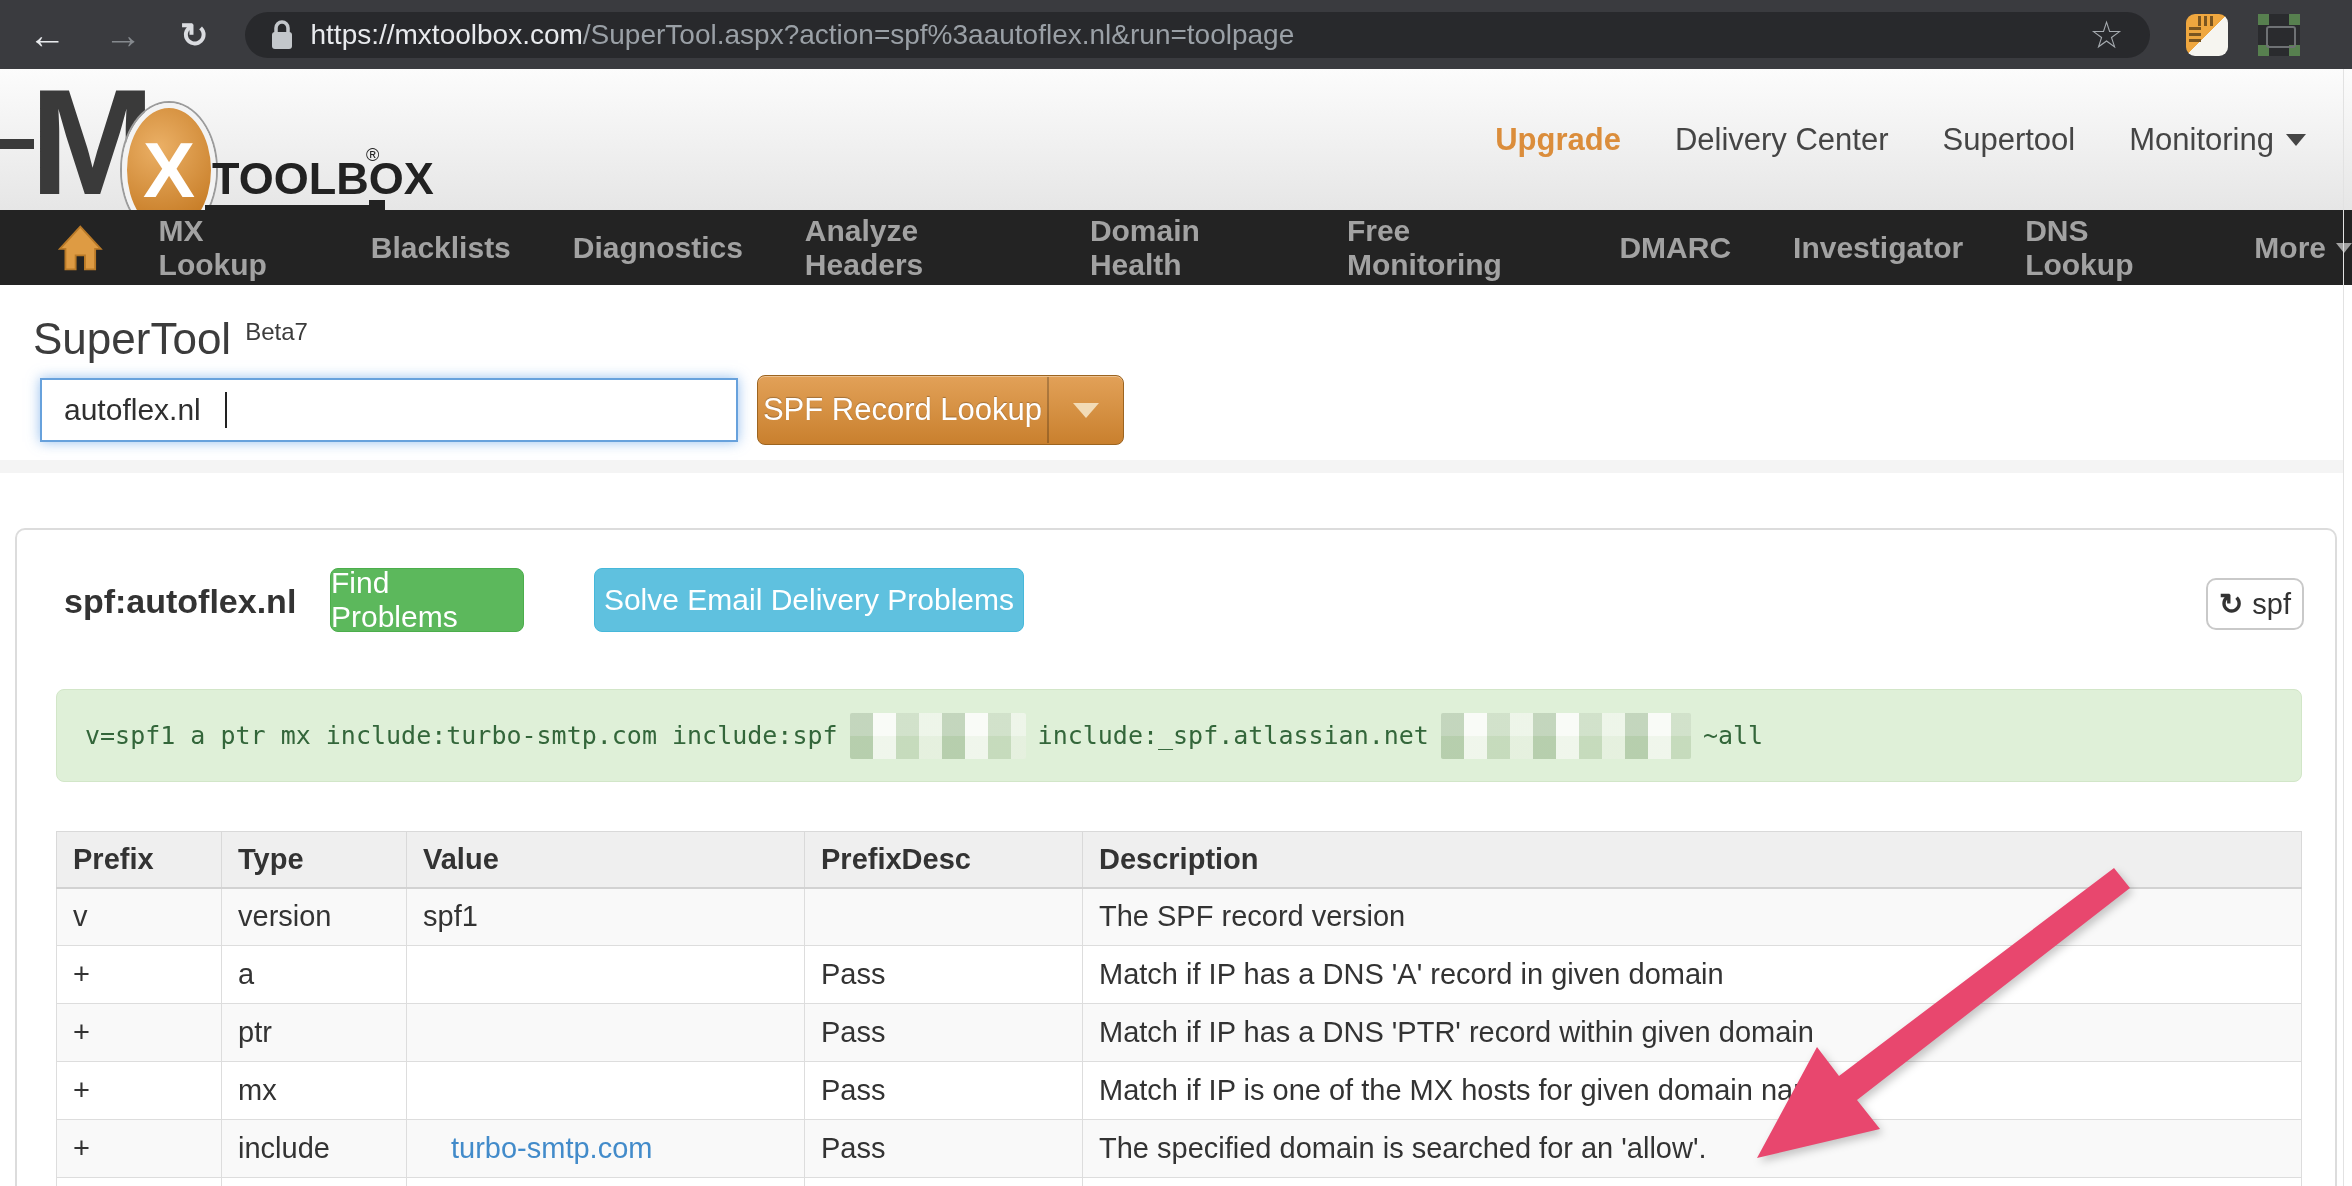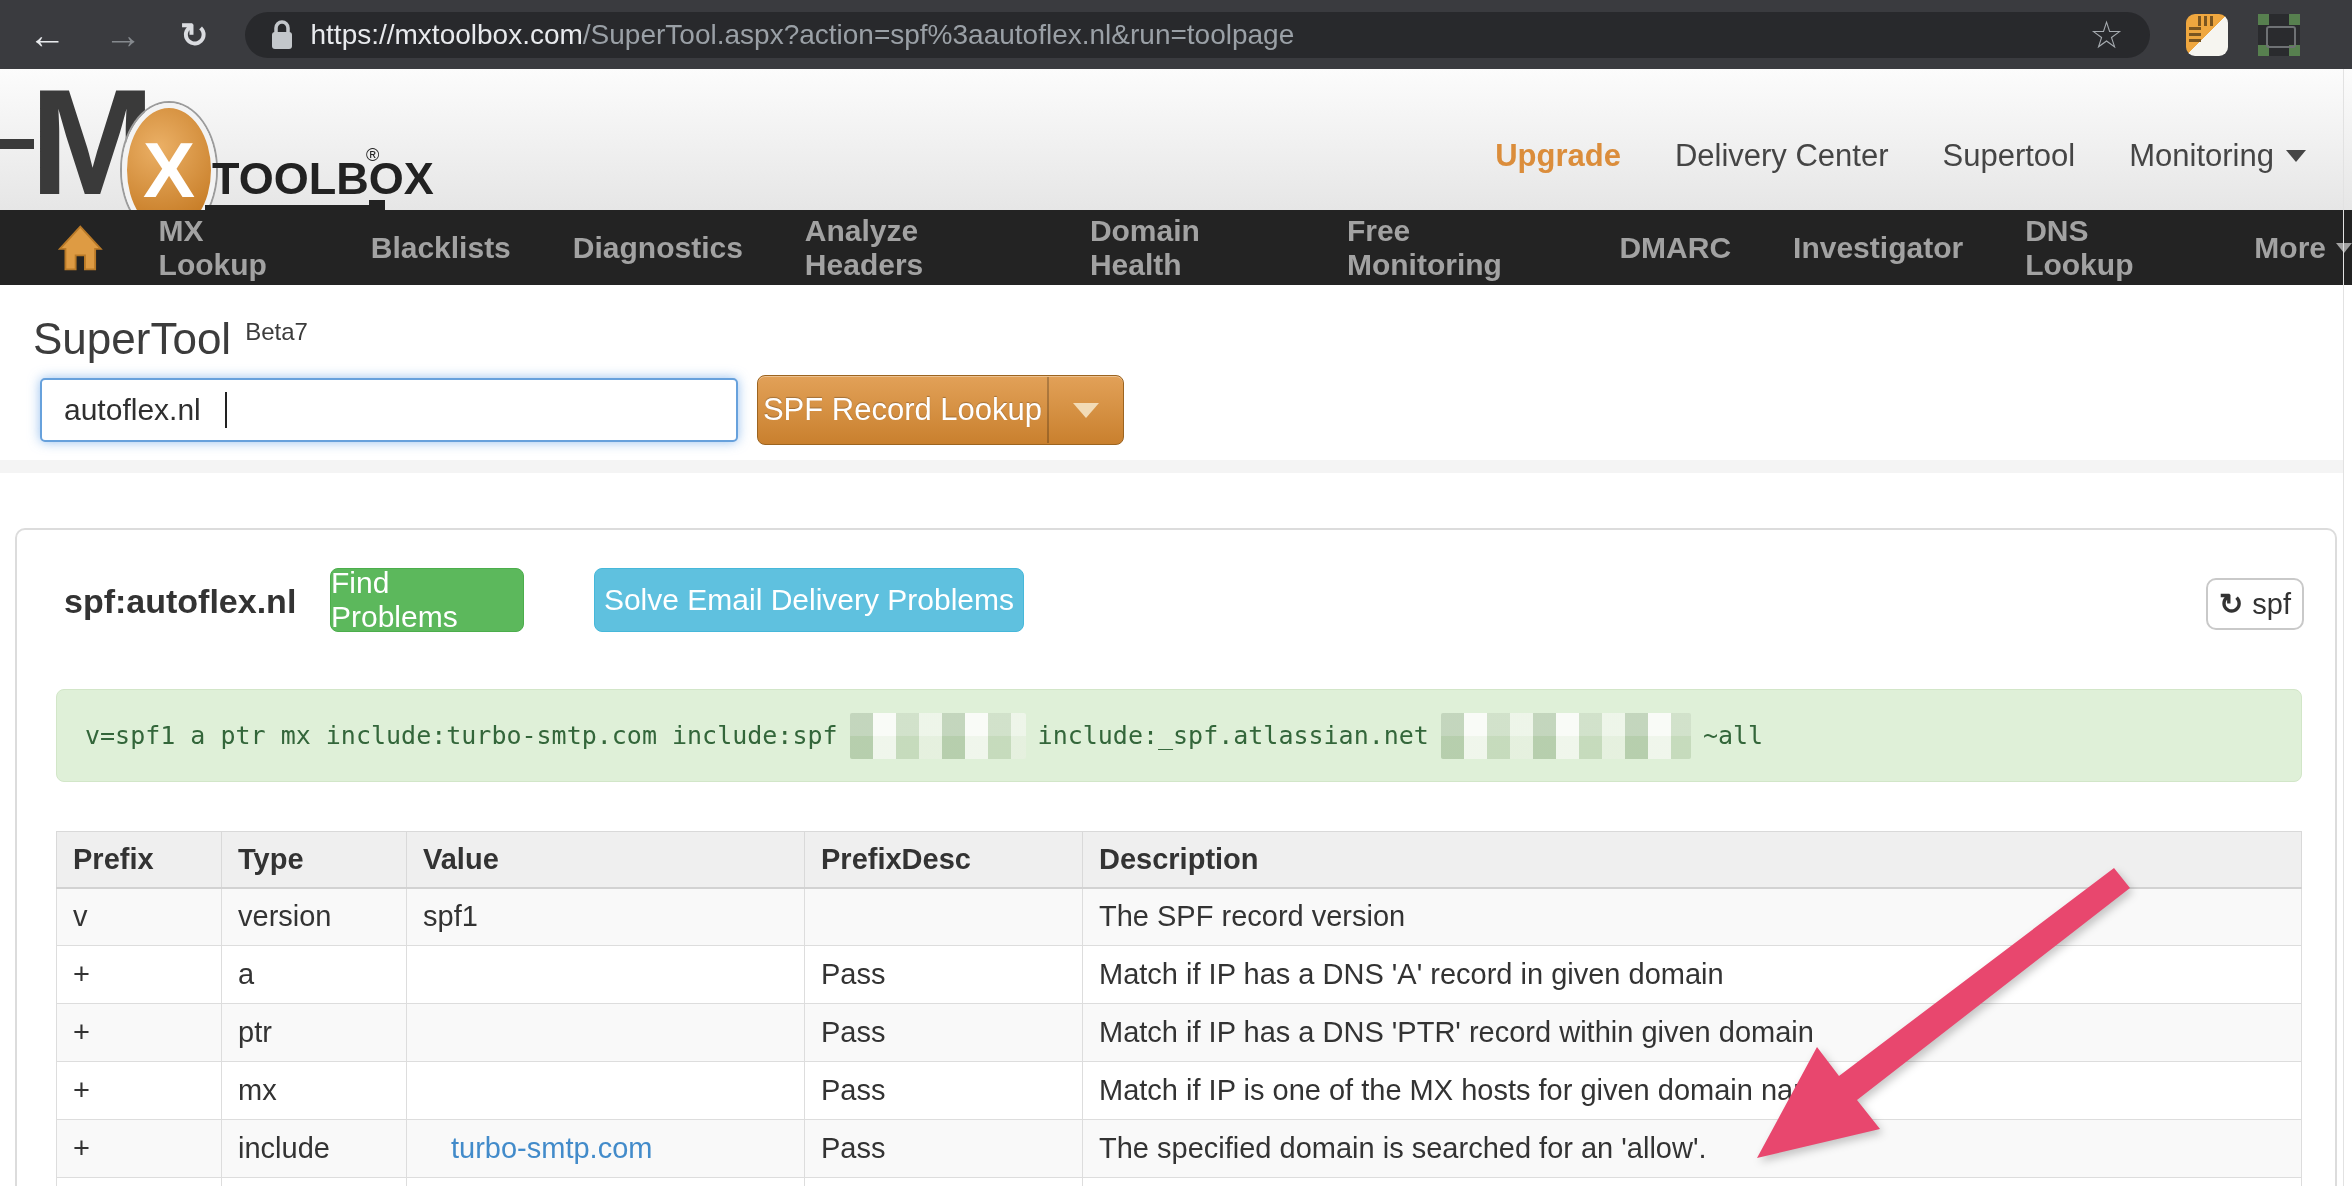--- a/index.html
+++ b/index.html
@@ -38,39 +38,39 @@
   .logo-m{position:absolute;left:30px;top:-16px;font-size:150px;font-weight:bold;color:#3A3A3A;
           letter-spacing:-8px;line-height:1;}
   .logo-x{position:absolute;left:122px;top:20px;width:84px;height:124px;border-radius:50%;
           background:radial-gradient(circle at 38% 32%,#EBB066,#C87E28 75%);
           border:5px solid #F3F3F3;box-shadow:0 0 0 2px #9B9B9B;display:flex;align-items:center;justify-content:center;}
   .logo-x span{color:#fff;font-size:78px;font-weight:bold;}
   .logo-toolbox{position:absolute;left:212px;top:70px;font-size:45px;font-weight:bold;color:#222;letter-spacing:0px;}
   .logo-reg{position:absolute;left:366px;top:62px;font-size:18px;color:#222;}
   .logo-underline{position:absolute;left:205px;top:122px;width:166px;height:8px;background:#222;}
   .logo-endcap{position:absolute;left:369px;top:117px;width:16px;height:18px;background:#222;}
-  .header-nav{position:absolute;right:46px;top:16px;height:141px;display:flex;align-items:center;gap:54px;}
+  .header-nav{position:absolute;right:46px;top:0;height:141px;display:flex;align-items:center;gap:54px;}
   .header-nav .item{font-size:31px;color:#454545;cursor:pointer;display:flex;align-items:center;gap:12px;}
   .header-nav .upgrade{color:#DB8D3B;font-weight:bold;}
   .caret-down{width:0;height:0;border-left:10px solid transparent;border-right:10px solid transparent;
               border-top:12px solid #454545;display:inline-block;}
 
   
   .main-nav{position:absolute;left:0;top:210px;width:2352px;height:75px;background:#232323;
             display:flex;align-items:center;padding-left:58px;box-sizing:border-box;gap:62px;}
   .main-nav .item{font-size:30px;font-weight:bold;color:#A2A2A2;cursor:pointer;display:flex;align-items:center;gap:10px;}
   .main-nav .caret-down{border-top-color:#A2A2A2;border-left-width:8px;border-right-width:8px;border-top-width:10px;}
   .home-icon{margin-right:-6px;}
 
   
   .tool-title{position:absolute;left:33px;top:314px;font-size:44px;color:#3C3C3C;}
   .tool-beta{font-size:24px;position:relative;top:-14px;margin-left:14px;color:#3C3C3C;}
   .grey-band{position:absolute;left:0;top:460px;width:2343px;height:13px;background:#F4F4F4;}
   .domain-input{position:absolute;left:40px;top:378px;width:698px;height:64px;box-sizing:border-box;
-                border:2px solid #67A1DC;border-radius:5px;box-shadow:0 0 12px rgba(92,156,229,.65);
+                border:2px solid #67A1DC;border-radius:0;box-shadow:0 0 12px rgba(92,156,229,.65);
                 font-family:"Liberation Sans",sans-serif;font-size:30px;color:#2F2F2F;padding:0 0 0 22px;outline:none;}
   .text-caret{position:absolute;left:225px;top:392px;width:2px;height:36px;background:#222;}
   .lookup-btn{position:absolute;left:757px;top:375px;width:365px;height:68px;border-radius:8px;
               background:linear-gradient(#E2A158,#C9802E);border:1px solid #9C6420;display:flex;align-items:center;
               box-shadow:inset 0 1px 0 rgba(255,255,255,.35);cursor:pointer;}
   .lookup-label{flex:1;text-align:center;color:#fff;font-size:31px;text-shadow:0 -1px 1px rgba(0,0,0,.25);}
   .lookup-divider{width:2px;height:66px;background:rgba(0,0,0,.22);}
   .lookup-caret-zone{width:74px;display:flex;align-items:center;justify-content:center;}
   .lookup-caret-zone .tri{width:0;height:0;border-left:13px solid transparent;border-right:13px solid transparent;
               border-top:15px solid #F2DBB6;}

